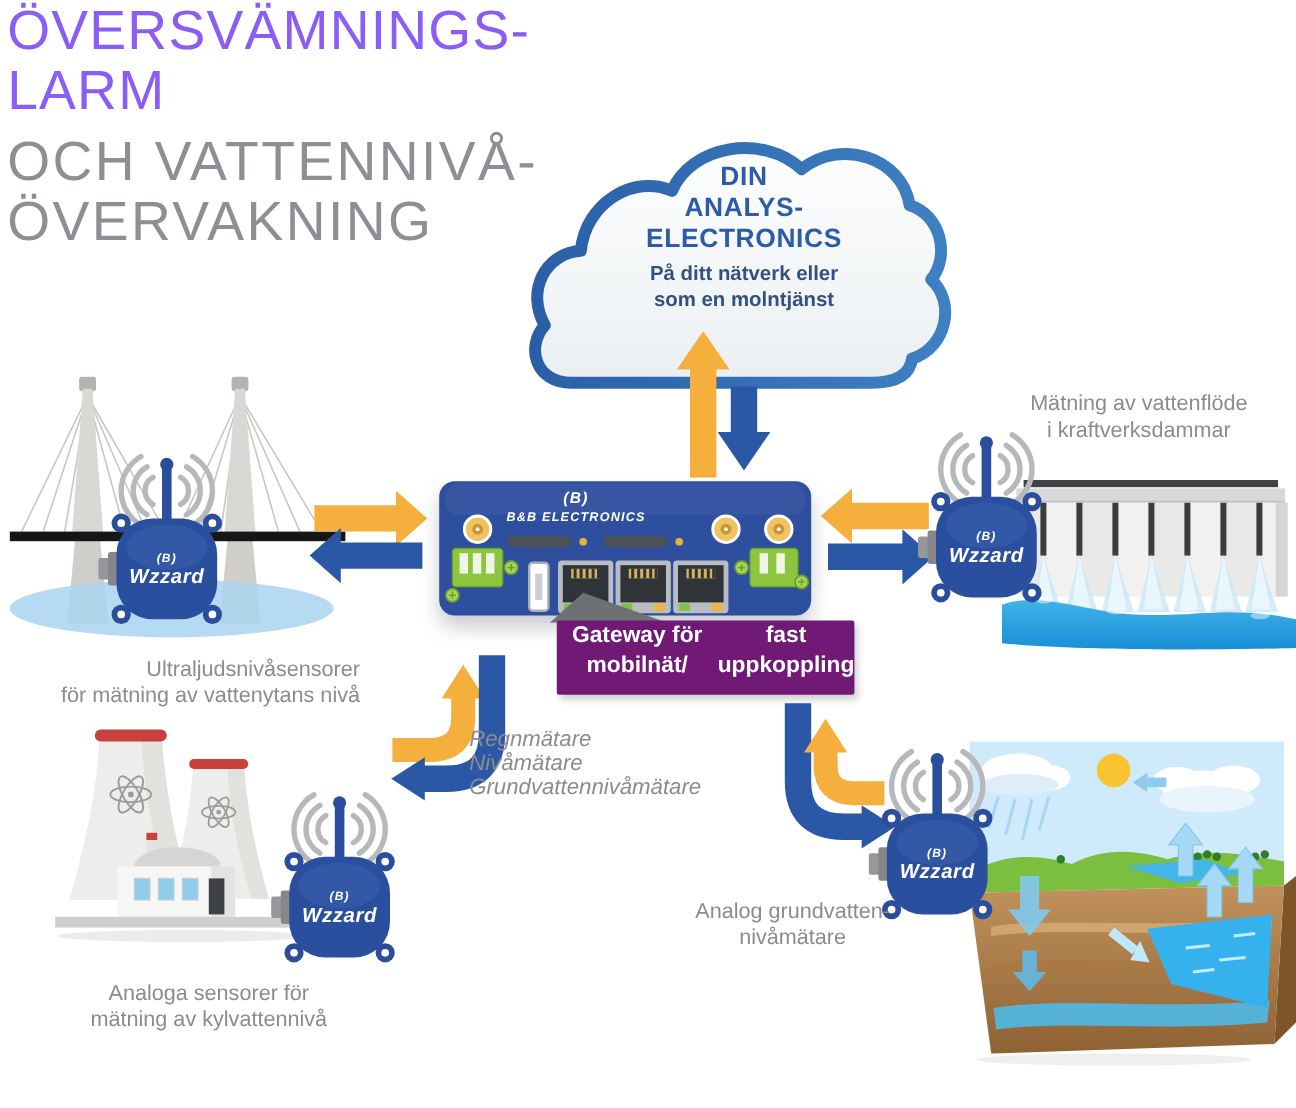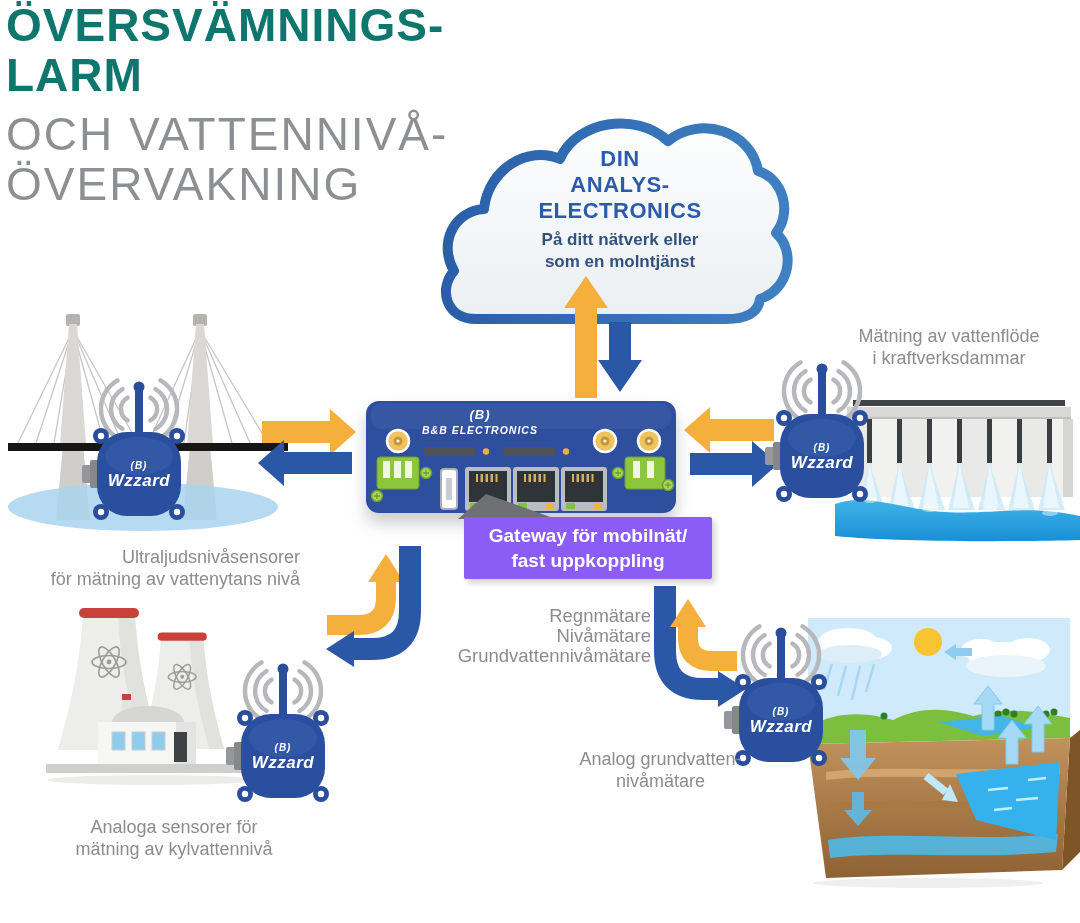--- a/index.html
+++ b/index.html
@@ -1,43 +1,43 @@
 <!DOCTYPE html>
 <html><head>
 <meta charset="utf-8">
 <style>
   html,body{margin:0;padding:0;background:#ffffff;font-family:"Liberation Sans",sans-serif;}
   .canvas{position:relative;width:1080px;height:923px;background:#ffffff;overflow:hidden;}
   .abs{position:absolute;}
 
   
   .title-block{left:6px;top:0px;width:520px;}
-  .title-line{font-size:46px;line-height:50px;font-weight:700;letter-spacing:1px;color:#0f766e;white-space:nowrap;}
+  .title-line{font-size:46px;line-height:50px;font-weight:400;letter-spacing:1px;color:#8b5cf6;white-space:nowrap;}
   .title-gray{margin-top:9px;}
   .title-gray .title-line{color:#8C8F93;font-weight:400;letter-spacing:2px;}
 
   
   .cloud-svg{left:438px;top:92px;}
-  .cloud-text{left:470px;top:134px;width:300px;text-align:center;margin-top:12px;}
+  .cloud-text{left:470px;top:134px;width:300px;text-align:center;}
   .cloud-title{font-size:22px;line-height:26px;font-weight:700;color:#2B5BA9;letter-spacing:.5px;}
   .cloud-sub{font-size:17px;line-height:22px;font-weight:700;color:#33517E;margin-top:5px;}
 
   
   .gateway-svg{left:365px;top:399px;filter:drop-shadow(0 10px 8px rgba(40,50,70,.25));}
   .gw-mark{font-size:13px;font-style:italic;font-weight:700;fill:#ffffff;letter-spacing:1px;}
   .gw-brand{font-size:10.5px;font-style:italic;font-weight:700;fill:#ffffff;letter-spacing:1px;}
 
   .callout-tail{left:452px;top:492px;}
-  .callout{left:464px;top:517px;width:248px;height:62px;background:#8b5cf6;border-radius:2px;
-           display:flex;flex-direction:column;justify-content:center;text-align:center;
+  .callout{left:464px;top:517px;width:248px;height:62px;background:#701a75;border-radius:2px;
+           display:flex;flex-direction:row;justify-content:center;text-align:center;
            box-shadow:3px 4px 6px rgba(0,0,0,.18);}
   .callout div{color:#ffffff;font-size:19px;line-height:25px;font-weight:700;}
 
   
-  .meters{left:391px;top:606px;width:260px;text-align:right;}
+  .meters{left:391px;top:606px;width:260px;text-align:left;font-style:italic;}
   .meters div{font-size:18.5px;line-height:20px;color:#8C8C90;}
 
   
   .caption{color:#8C8C90;font-size:18px;line-height:22px;text-align:center;}
   .cap-bridge{left:0px;top:546px;width:300px;text-align:right;}
   .cap-dam{left:818px;top:325px;width:262px;}
   .cap-cooling{left:38px;top:816px;width:272px;}
   .cap-groundwater{left:558px;top:748px;width:205px;}
 
   

